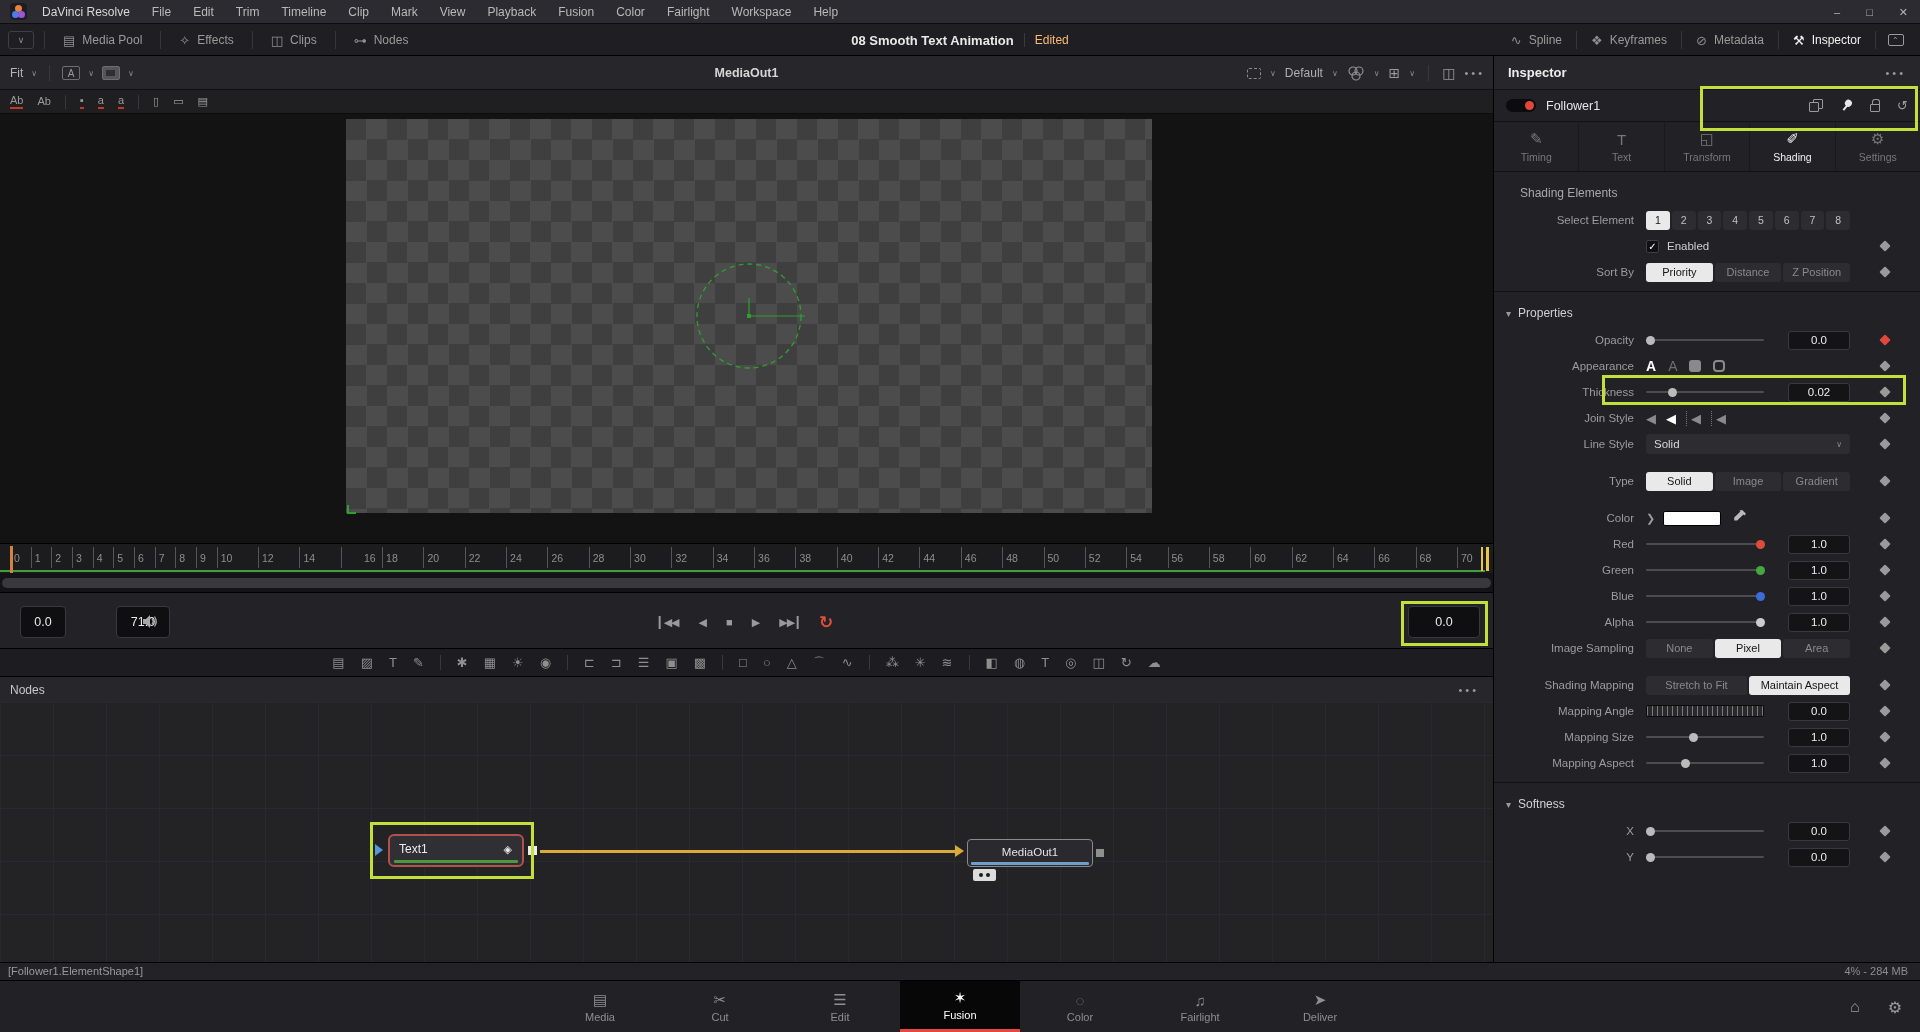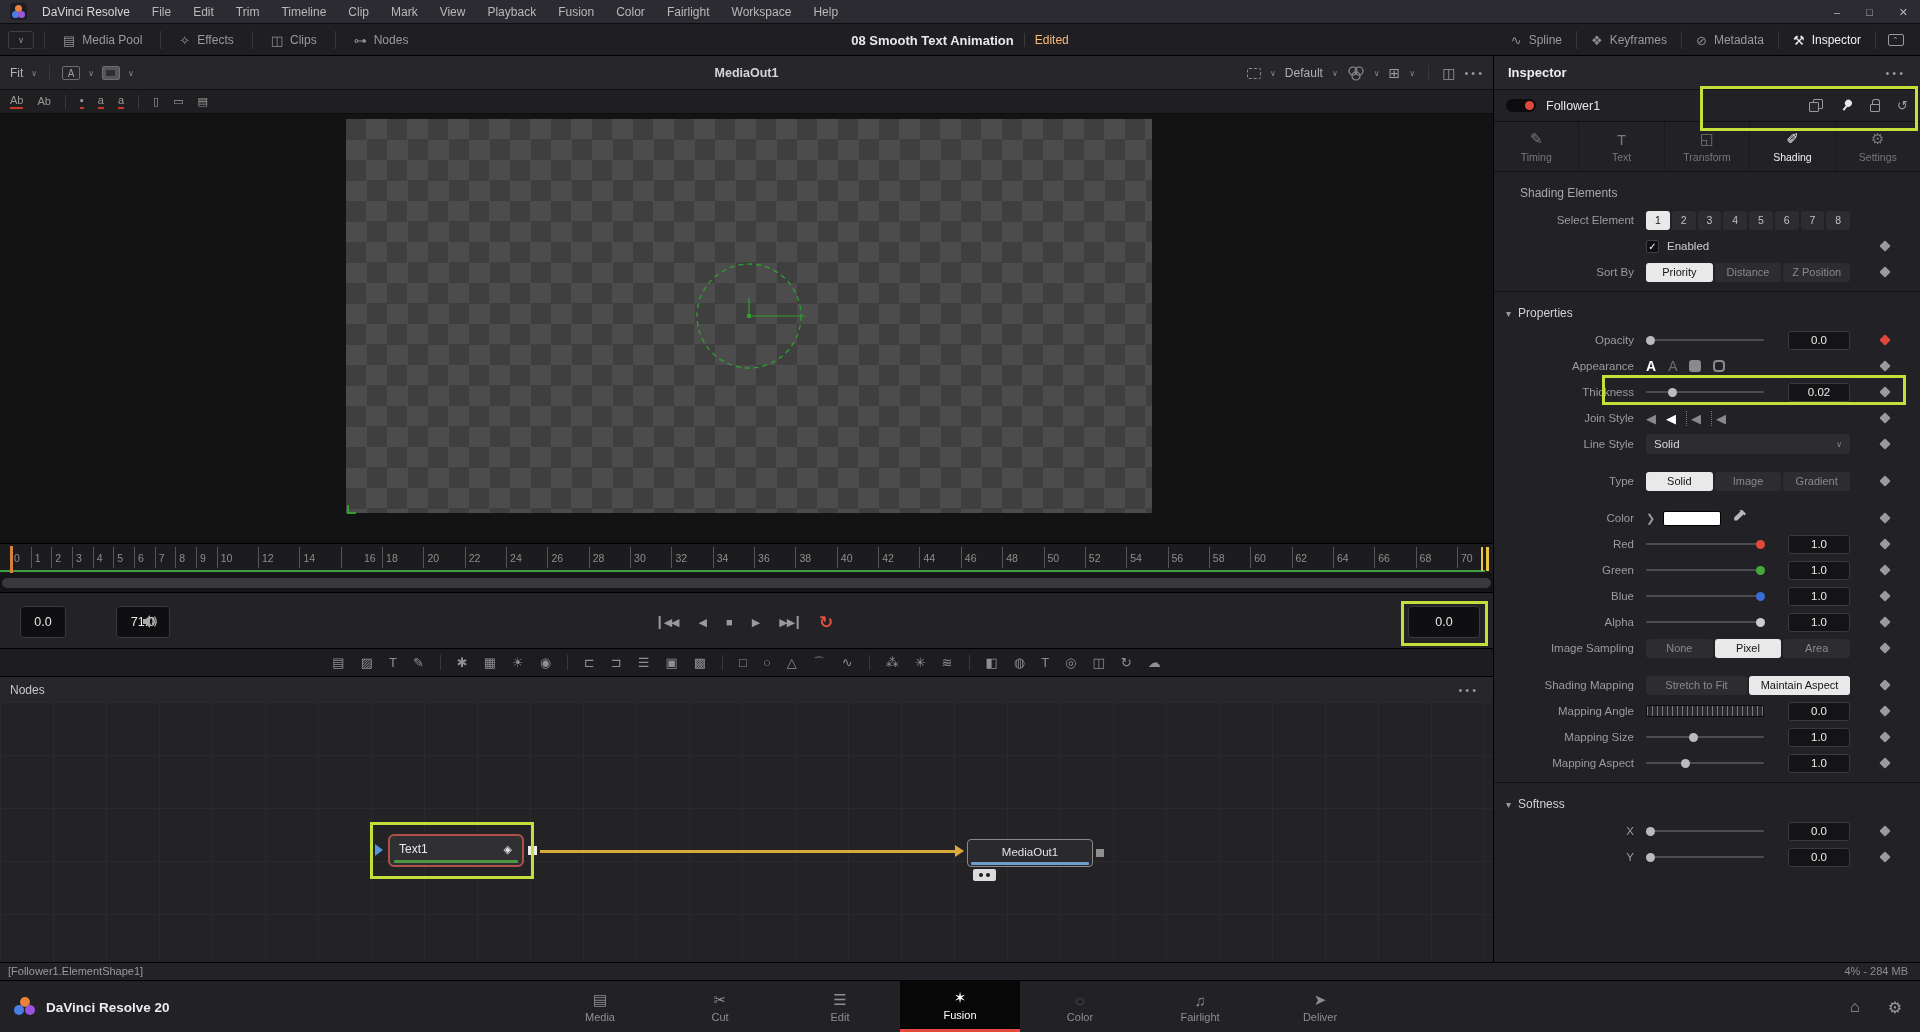--- a/index.html
+++ b/index.html
@@ -521,28 +521,20 @@
       <i></i>
     </div>
 </div>
 
 <div id="statusbar">
   <span id="status-left">[Follower1.ElementShape1]</span>
   <span id="status-right">4% - 284 MB</span>
 </div>
 
 <div id="bottombar">
-  <div id="brand">
-    <div class="blogo">
-        <i class="d1"></i>
-        <i class="d2"></i>
-        <i class="d3"></i>
-      </div>
-    <span>DaVinci Resolve 20</span>
-  </div>
   <div id="pages">
       <div class="page">
         <span class="pic">▤</span>
         <span class="plb">Media</span>
       </div>
       <div class="page">
         <span class="pic">✂</span>
         <span class="plb">Cut</span>
       </div>
       <div class="page">

